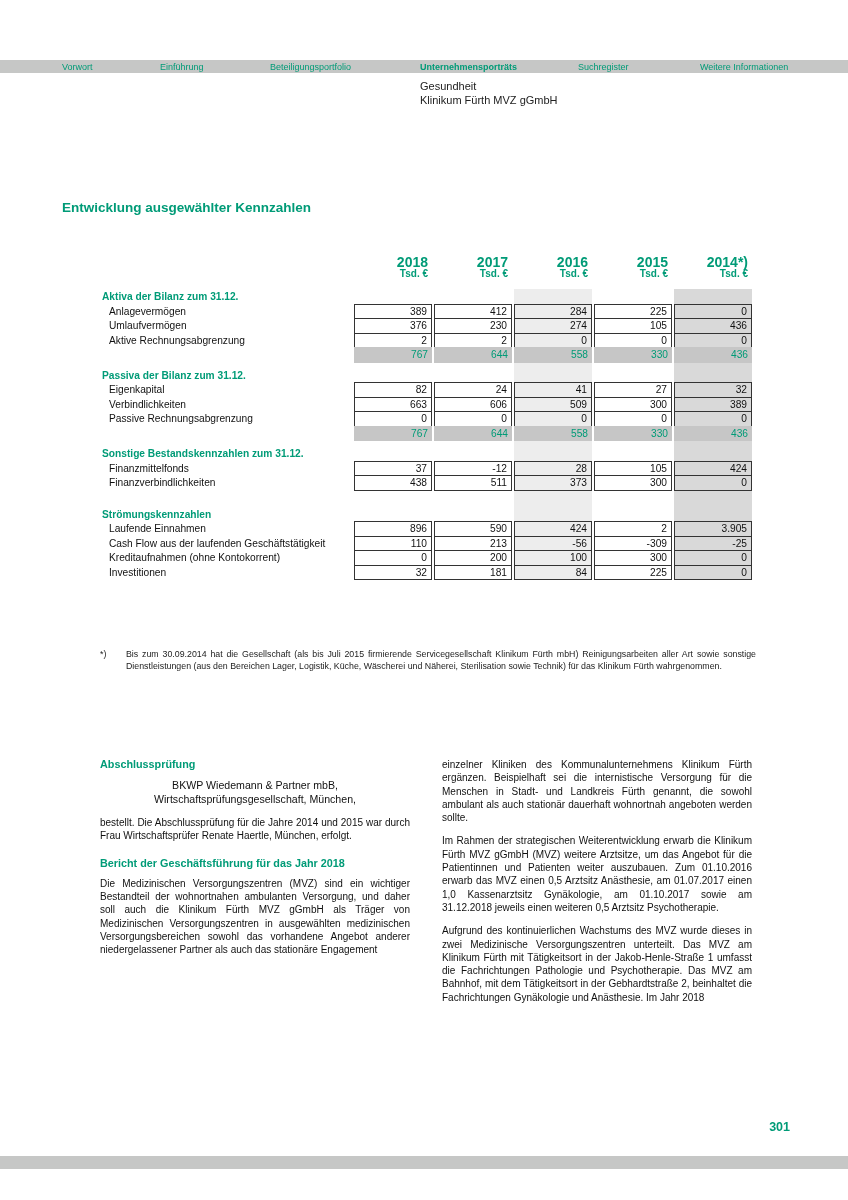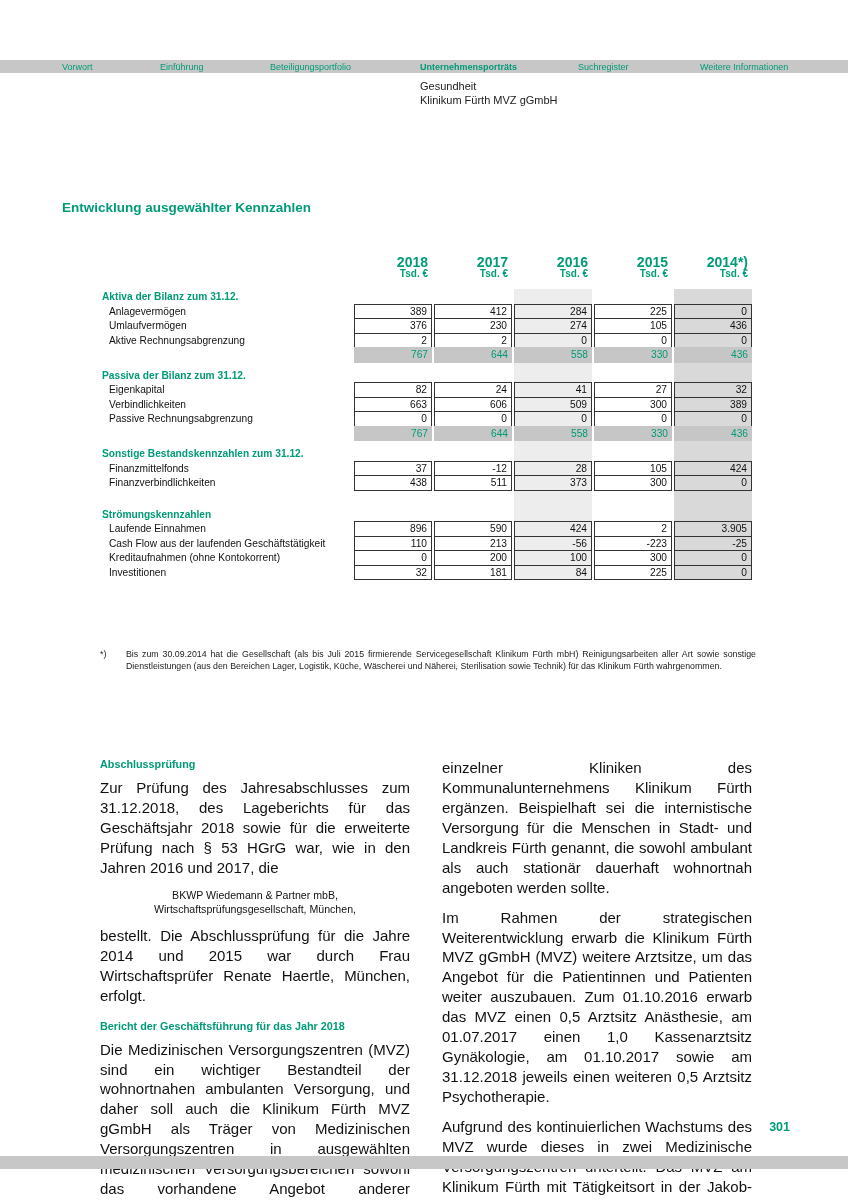--- a/index.html
+++ b/index.html
@@ -50,21 +50,21 @@
   
   .footnote{position:absolute;left:100px;top:648px;width:656px;display:flex;font-size:8.8px;line-height:1.42;color:#222;}
   .fn-marker{flex:0 0 26px;}
   .fn-text{flex:1;text-align:justify;}
 
   
   .cols{position:absolute;left:100px;top:732px;width:652px;display:flex;gap:32px;margin-top:26px;}
   .col{flex:1;min-width:0;}
   .subhead{color:var(--accent);font-size:10.8px;font-weight:bold;margin:14px 0 8px 0;}
   .col > :first-child{margin-top:0;}
-  .body-p{font-size:15px;line-height:1.33;text-align:justify;margin-bottom:10px;color:#111;}
+  .body-p{font-size:10px;line-height:1.33;text-align:justify;margin-bottom:10px;color:#111;}
   .citation{font-size:10.6px;line-height:1.33;text-align:center;margin:2px 6px 10px 6px;color:#111;}
 
   .pagenum{position:absolute;right:58px;top:1120px;font-size:12.5px;font-weight:bold;color:var(--accent);}
   .bottombar{position:absolute;left:0;top:1156px;width:100%;height:13px;background:var(--bar);}
 </style>
 </head>
 <body>
 
 <div class="page">
 
@@ -231,21 +231,21 @@
           <div class="num-cell">590</div>
           <div class="num-cell">424</div>
           <div class="num-cell">2</div>
           <div class="num-cell">3.905</div>
         </div>
         <div class="trow data-row">
           <div class="row-label">Cash Flow aus der laufenden Geschäftstätigkeit</div>
           <div class="num-cell">110</div>
           <div class="num-cell">213</div>
           <div class="num-cell">-56</div>
-          <div class="num-cell">-223</div>
+          <div class="num-cell">-309</div>
           <div class="num-cell">-25</div>
         </div>
         <div class="trow data-row">
           <div class="row-label">Kreditaufnahmen (ohne Kontokorrent)</div>
           <div class="num-cell">0</div>
           <div class="num-cell">200</div>
           <div class="num-cell">100</div>
           <div class="num-cell">300</div>
           <div class="num-cell">0</div>
         </div>
@@ -261,21 +261,20 @@
   </div>
 
   <div class="footnote">
     <span class="fn-marker">*)</span>
     <span class="fn-text">Bis zum 30.09.2014 hat die Gesellschaft (als bis Juli 2015 firmierende Servicegesellschaft Klinikum Fürth mbH) Reinigungsarbeiten aller Art sowie sonstige Dienstleistungen (aus den Bereichen Lager, Logistik, Küche, Wäscherei und Näherei, Sterilisation sowie Technik) für das Klinikum Fürth wahrgenommen.</span>
   </div>
 
   <div class="cols">
     <div class="col" id="col-left">
         <h3 class="subhead">Abschlussprüfung</h3>
-        <p class="body-p">Zur Prüfung des Jahresabschlusses zum 31.12.2018, des Lageberichts für das Geschäftsjahr 2018 sowie für die erweiterte Prüfung nach § 53 HGrG war, wie in den Jahren 2016 und 2017, die</p>
         <p class="citation">BKWP Wiedemann &amp; Partner mbB, Wirtschaftsprüfungsgesellschaft, München,</p>
         <p class="body-p">bestellt. Die Abschlussprüfung für die Jahre 2014 und 2015 war durch Frau Wirtschaftsprüfer Renate Haertle, München, erfolgt.</p>
         <h3 class="subhead">Bericht der Geschäftsführung für das Jahr 2018</h3>
         <p class="body-p">Die Medizinischen Versorgungszentren (MVZ) sind ein wichtiger Bestandteil der wohnortnahen ambulanten Versorgung, und daher soll auch die Klinikum Fürth MVZ gGmbH als Träger von Medizinischen Versorgungszentren in ausgewählten medizinischen Versorgungsbereichen sowohl das vorhandene Angebot anderer niedergelassener Partner als auch das stationäre Engagement</p>
       </div>
     <div class="col" id="col-right">
         <p class="body-p">einzelner Kliniken des Kommunalunternehmens Klinikum Fürth ergänzen. Beispielhaft sei die internistische Versorgung für die Menschen in Stadt- und Landkreis Fürth genannt, die sowohl ambulant als auch stationär dauerhaft wohnortnah angeboten werden sollte.</p>
         <p class="body-p">Im Rahmen der strategischen Weiterentwicklung erwarb die Klinikum Fürth MVZ gGmbH (MVZ) weitere Arztsitze, um das Angebot für die Patientinnen und Patienten weiter auszubauen. Zum 01.10.2016 erwarb das MVZ einen 0,5 Arztsitz Anästhesie, am 01.07.2017 einen 1,0 Kassenarztsitz Gynäkologie, am 01.10.2017 sowie am 31.12.2018 jeweils einen weiteren 0,5 Arztsitz Psychotherapie.</p>
         <p class="body-p">Aufgrund des kontinuierlichen Wachstums des MVZ wurde dieses in zwei Medizinische Versorgungszentren unterteilt. Das MVZ am Klinikum Fürth mit Tätigkeitsort in der Jakob-Henle-Straße 1 umfasst die Fachrichtungen Pathologie und Psychotherapie. Das MVZ am Bahnhof, mit dem Tätigkeitsort in der Gebhardtstraße 2, beinhaltet die Fachrichtungen Gynäkologie und Anästhesie. Im Jahr 2018</p>
       </div>

